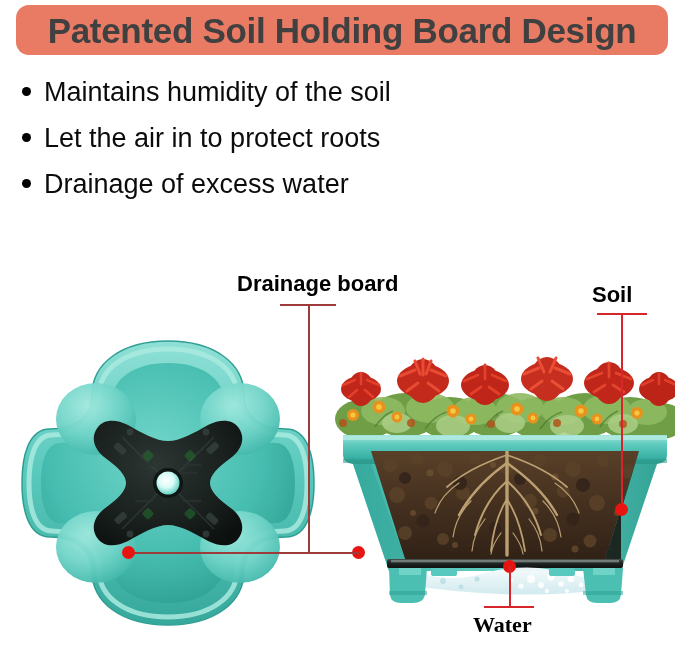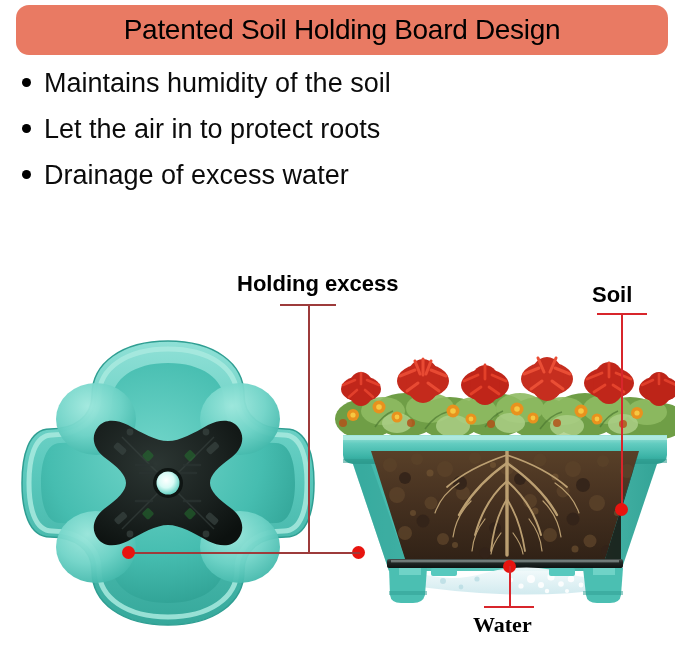--- a/index.html
+++ b/index.html
@@ -23,23 +23,23 @@
     width: 652px;
     height: 50px;
     background: #E97A63;
     border-radius: 13px;
     display: flex;
     align-items: center;
     justify-content: center;
     box-sizing: border-box;
   }
   .banner-title {
-    color: #000000;
-    font-size: 28px;
-    font-weight: normal;
+    color: #404040;
+    font-size: 35px;
+    font-weight: bold;
     letter-spacing: -0.3px;
     white-space: nowrap;
     line-height: 1;
   }
 
   
   .bullets {
     position: absolute;
     left: 22px;
     top: 70px;
@@ -58,20 +58,21 @@
     margin-right: 13px;
     flex: 0 0 auto;
     position: relative;
     top: -5px;
   }
   .bullet-text {
     font-size: 27px;
     color: #0b0b0b;
     line-height: 1;
     white-space: nowrap;
+    margin-top: 9px;
   }
 
   
   .diagram {
     position: absolute;
     left: 0;
     top: 255px;
     width: 679px;
     height: 391px;
   }
@@ -595,21 +596,21 @@
         <rect x="248" y="268" width="40" height="4"></rect>
       </g>
 
       <g fill="#57C9BE">
         <rect x="96" y="245" width="26" height="8" rx="2"></rect>
         <rect x="214" y="245" width="26" height="8" rx="2"></rect>
       </g>
     </svg>
   </div>
 
-  <div class="callout-label" id="label-holding">Holding excess</div>
+  <div class="callout-label" id="label-holding">Drainage board</div>
 
   <div class="callout-label" id="label-soil">Soil</div>
 
   <div class="callout-label" id="label-water">Water</div>
 
   <div class="lead lead-h lead-dark" style="left:280px; top:49px; width:56px;"></div>
   <div class="lead lead-v lead-dark" style="left:308px; top:49px; height:249px;"></div>
   <div class="lead lead-h lead-dark" style="left:128px; top:297px; width:182px;"></div>
   <div class="lead-dot" style="left:122px; top:291px;"></div>
   <div class="lead-dot" style="left:352px; top:291px;"></div>

